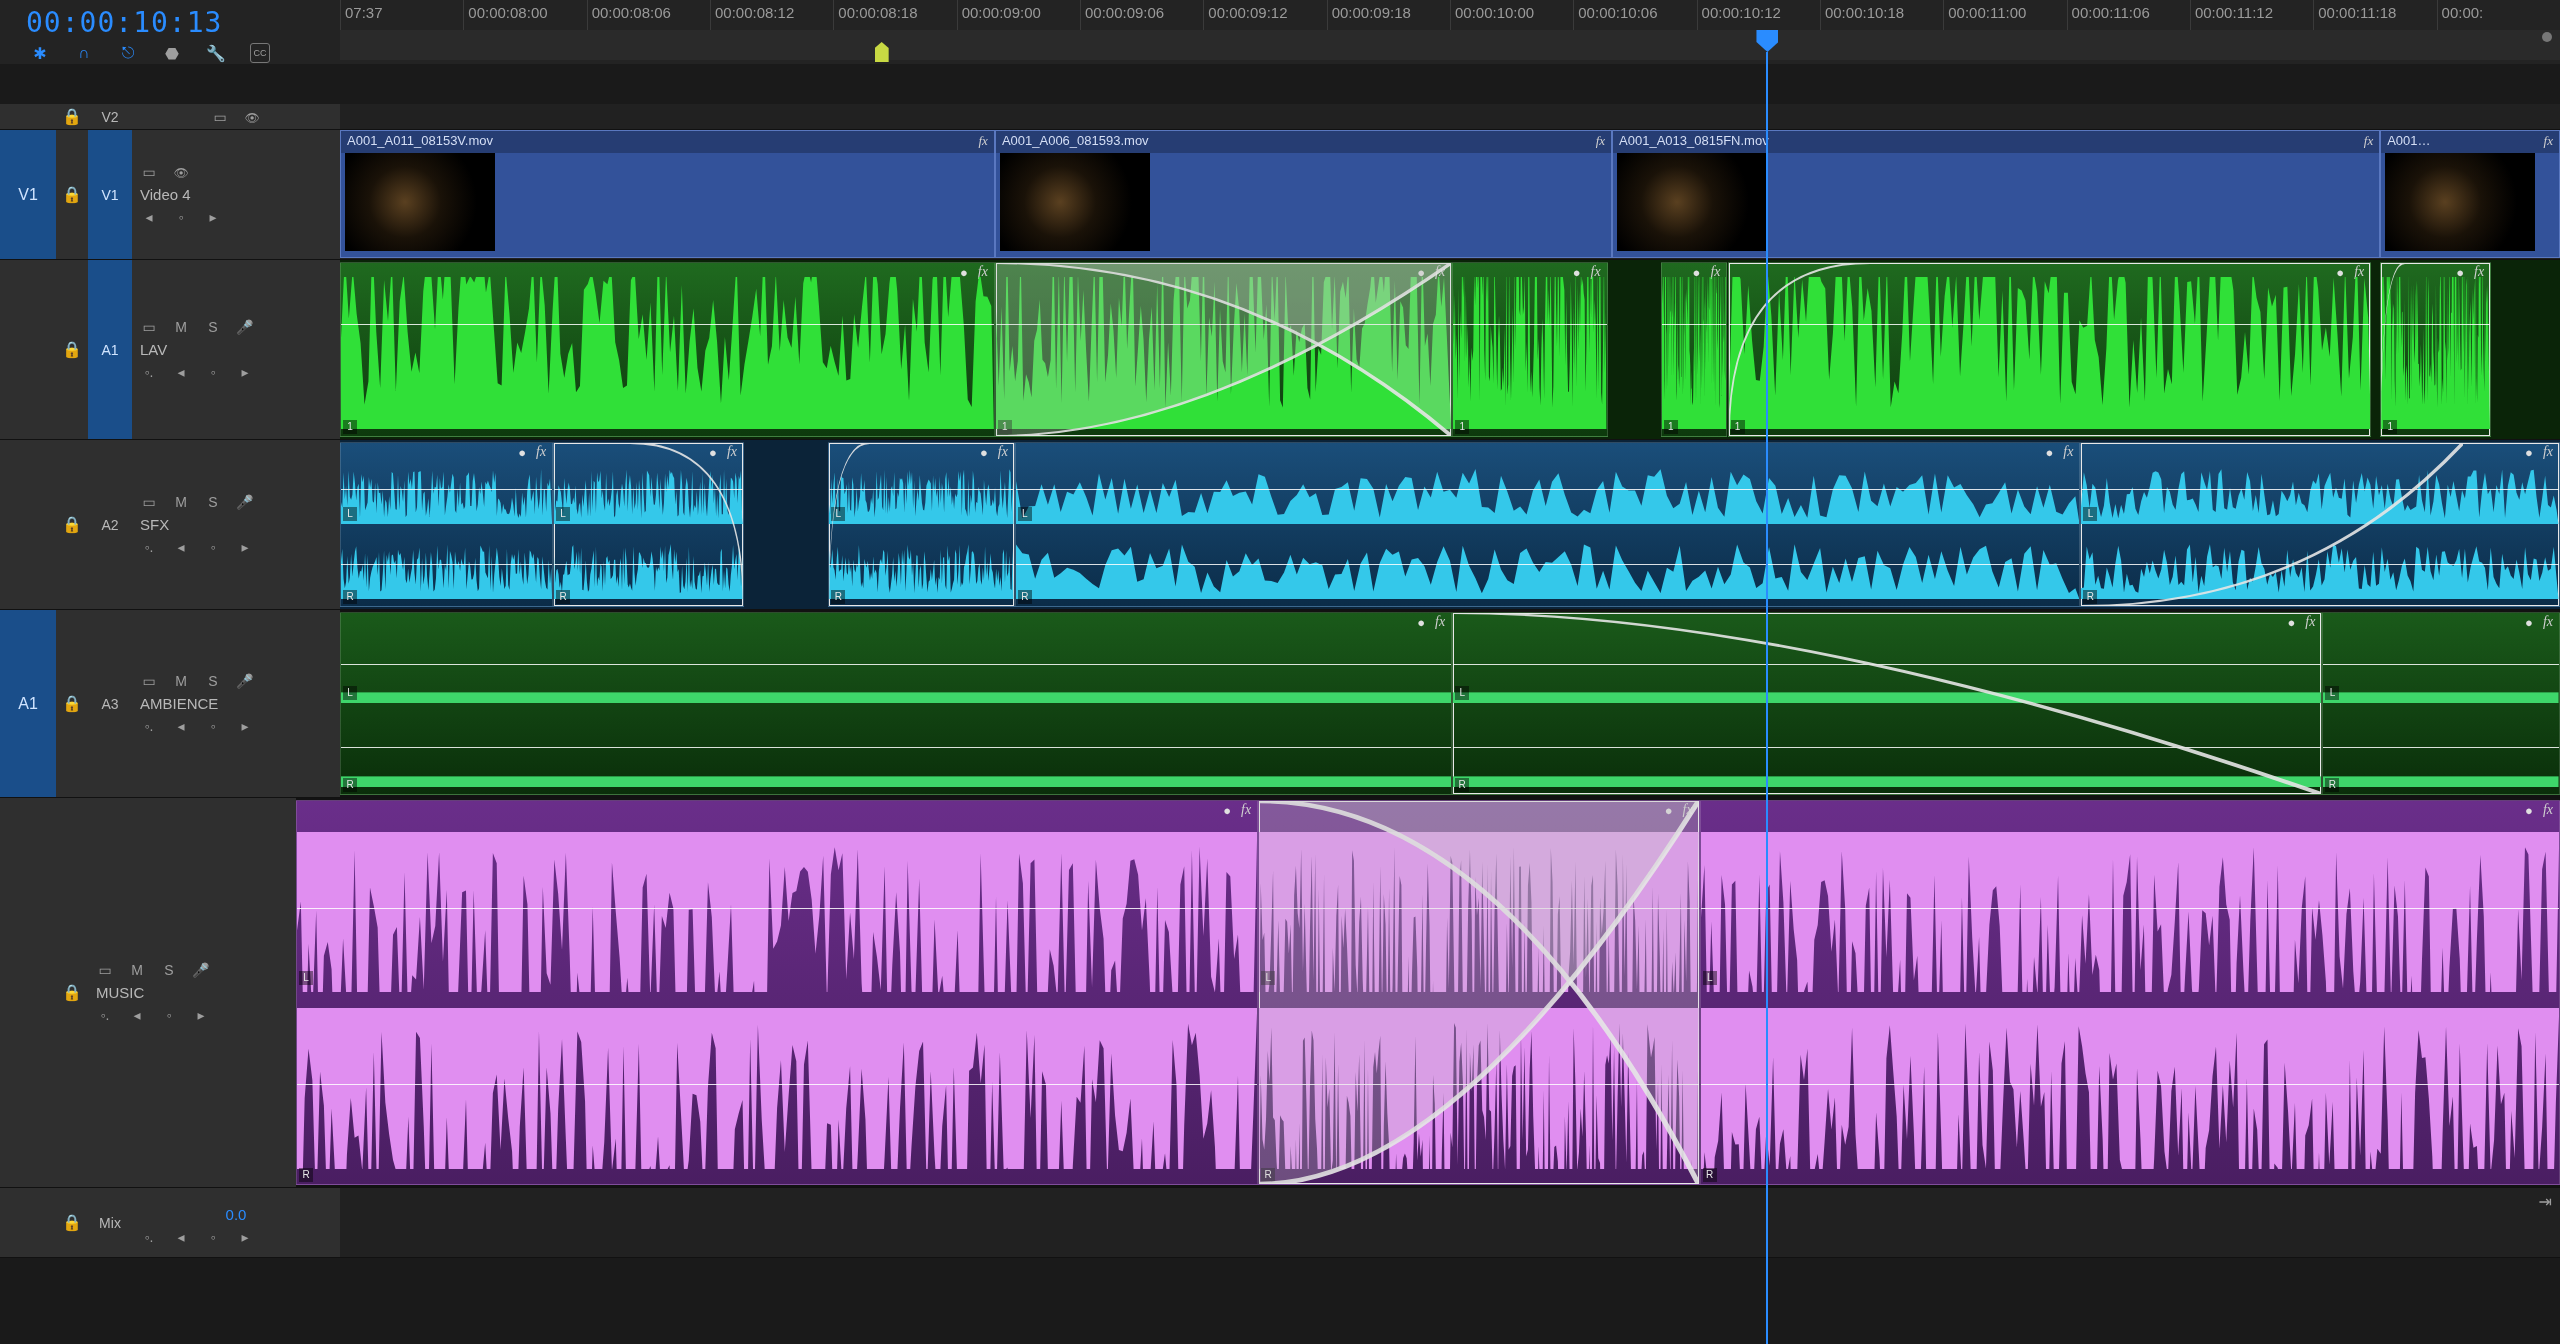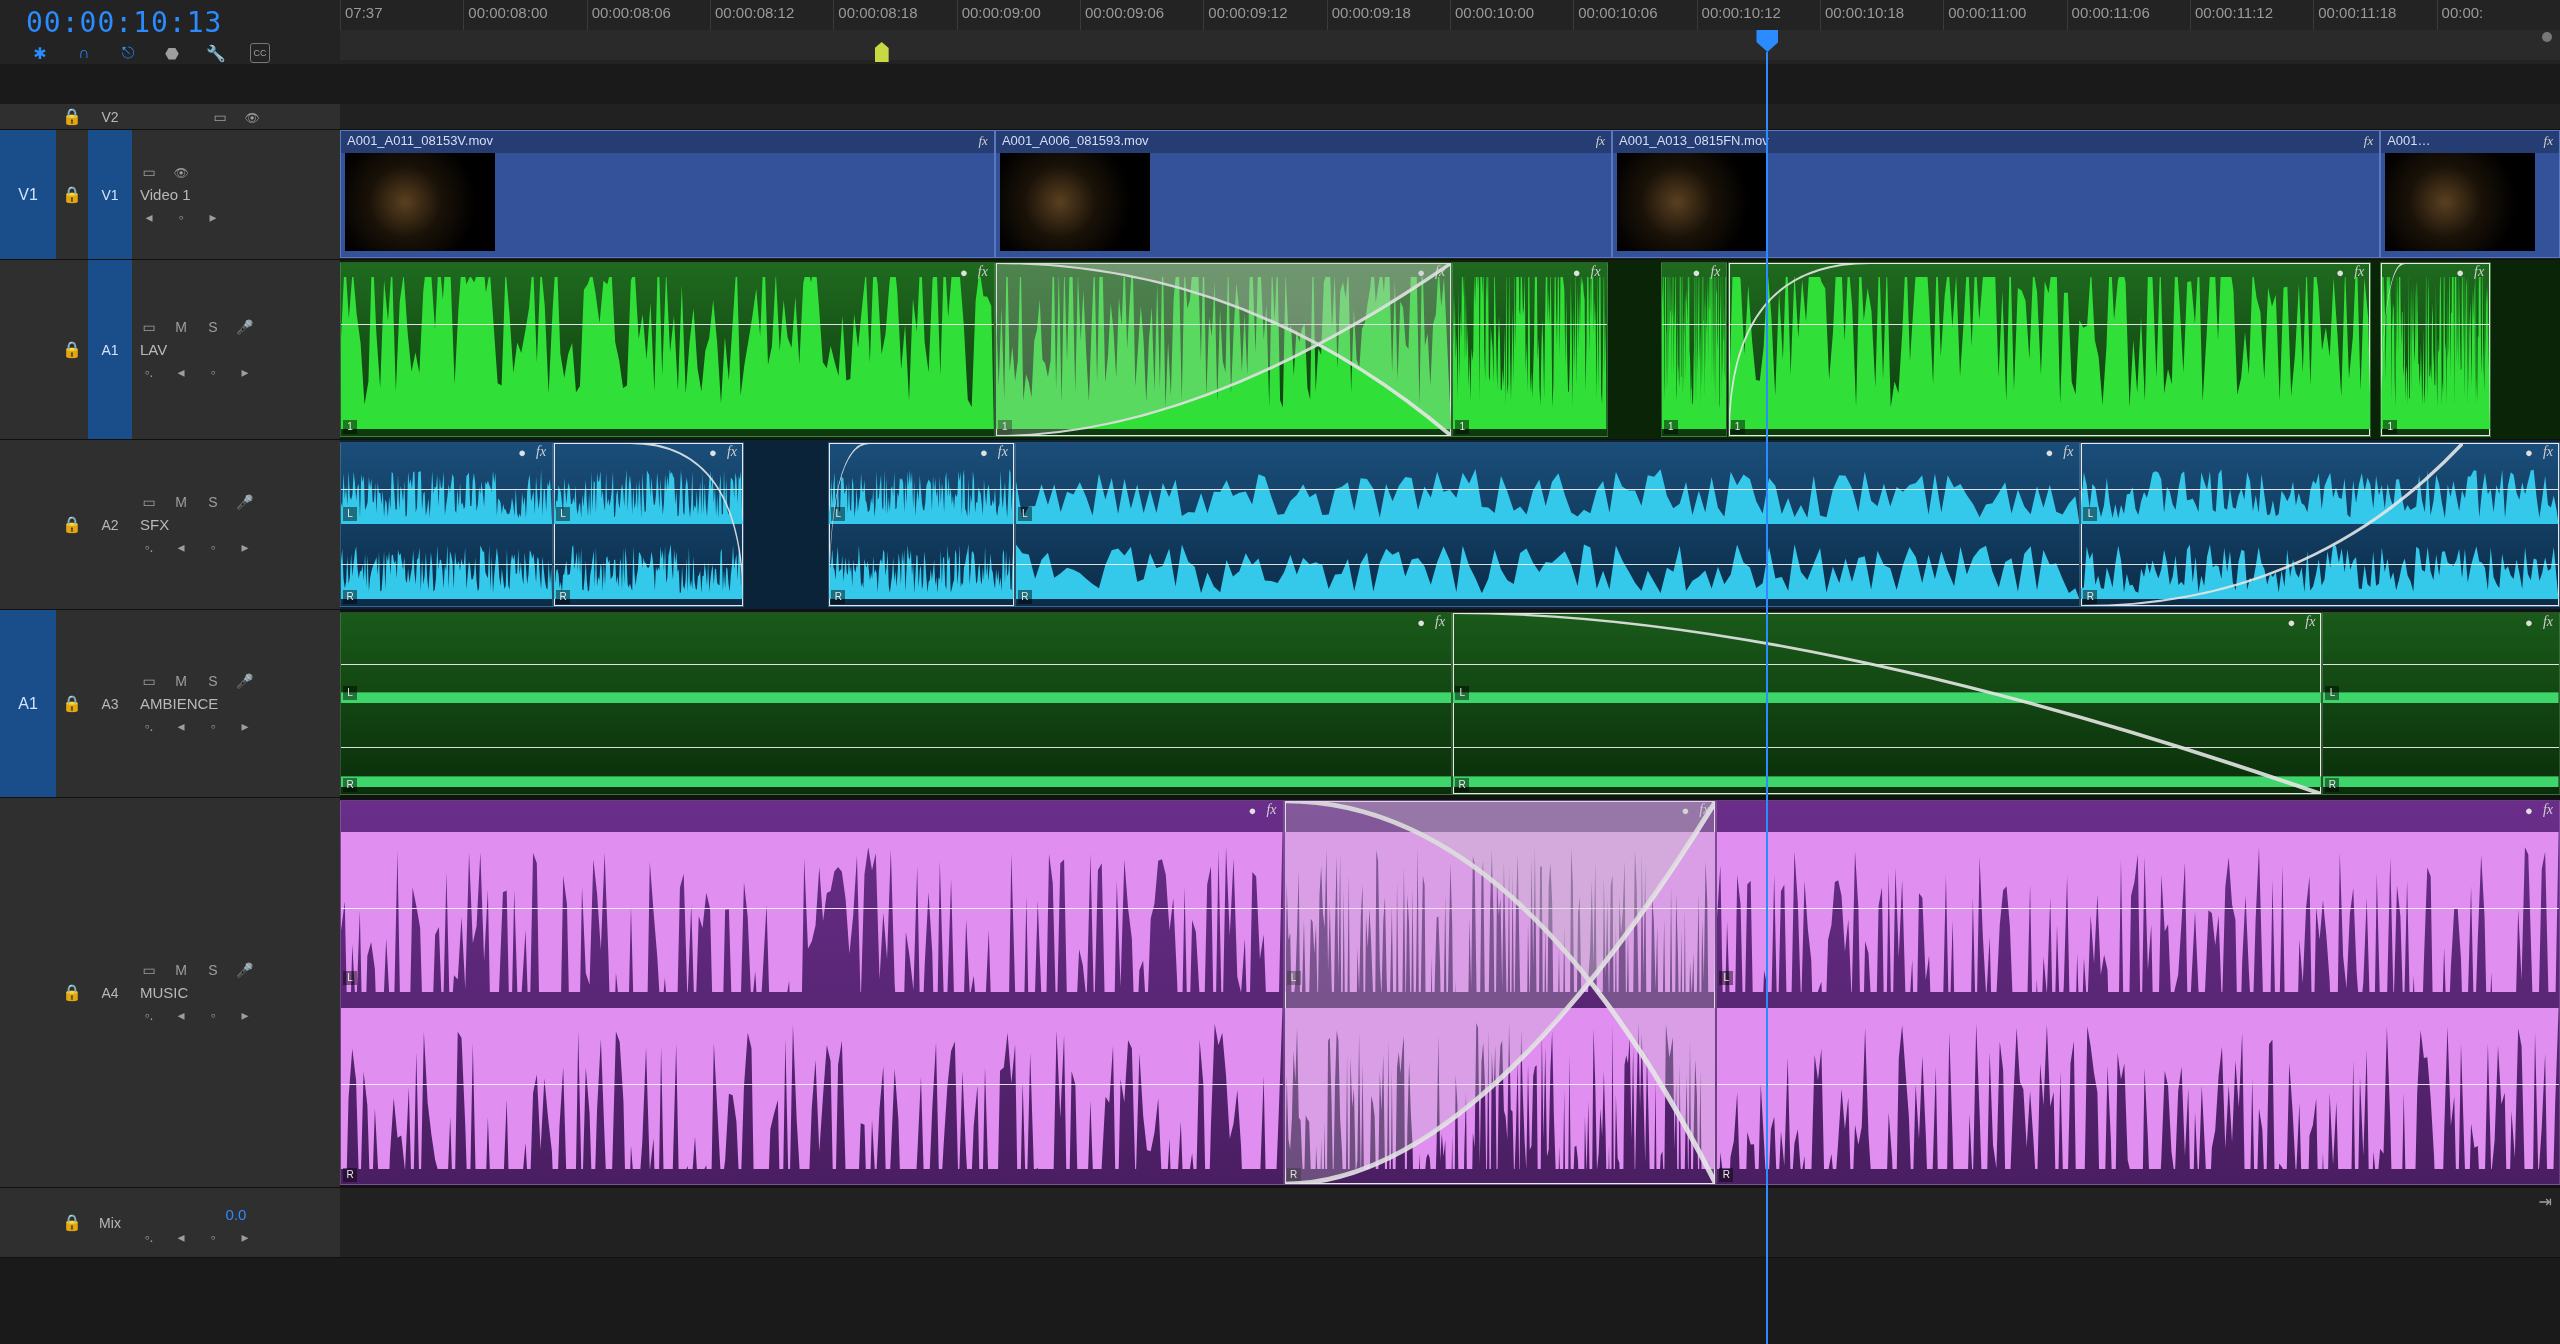--- a/index.html
+++ b/index.html
@@ -155,21 +155,21 @@
   <div class="track" id="trk-v1">
     <div class="thead">
       <div class="srccol on">V1</div>
       <div class="lockcol">🔒</div>
       <div class="idcol on">V1</div>
       <div class="ctrlcol">
         <div class="ctrlrow">
           <span class="ci">▭</span>
           <span class="ci eye"></span>
         </div>
-        <div class="tlabel">Video 1</div>
+        <div class="tlabel">Video 4</div>
         <div class="ctrlrow">
           <span class="ci">◂</span>
           <span class="ci">◦</span>
           <span class="ci">▸</span>
         </div>
       </div>
     </div>
     <div class="tcontent" id="v1content">
         <div class="vclip" style="left: 0%; width: 29.5%;">
           <div class="clipbar">
@@ -492,21 +492,20 @@
           <div class="chanlbl" style="bottom:52%">L</div>
           <div class="chanlbl" style="bottom:2px">R</div>
         </div>
       </div>
   </div>
 
   <div class="track" id="trk-a4">
     <div class="thead">
       <div class="srccol"></div>
       <div class="lockcol">🔒</div>
-      <div class="idcol">A4</div>
       <div class="ctrlcol">
         <div class="ctrlrow">
           <span class="ci">▭</span>
           <span class="ci">M</span>
           <span class="ci">S</span>
           <span class="ci">🎤</span>
         </div>
         <div class="tlabel">MUSIC</div>
         <div class="ctrlrow">
           <span class="ci">◦.</span>

